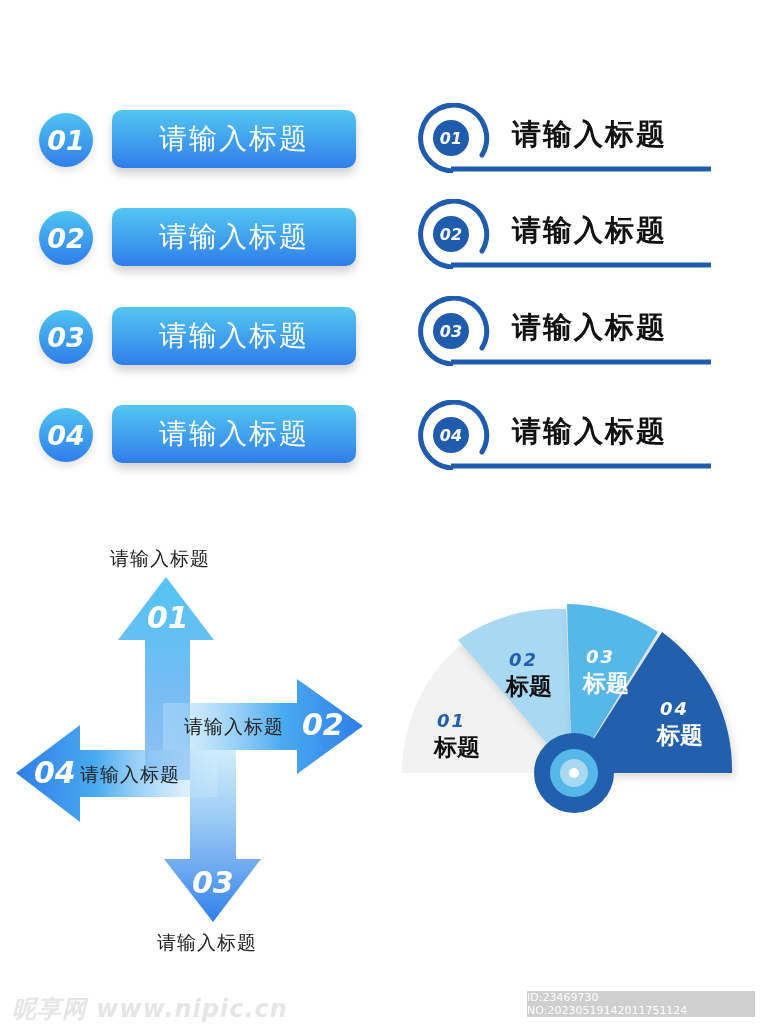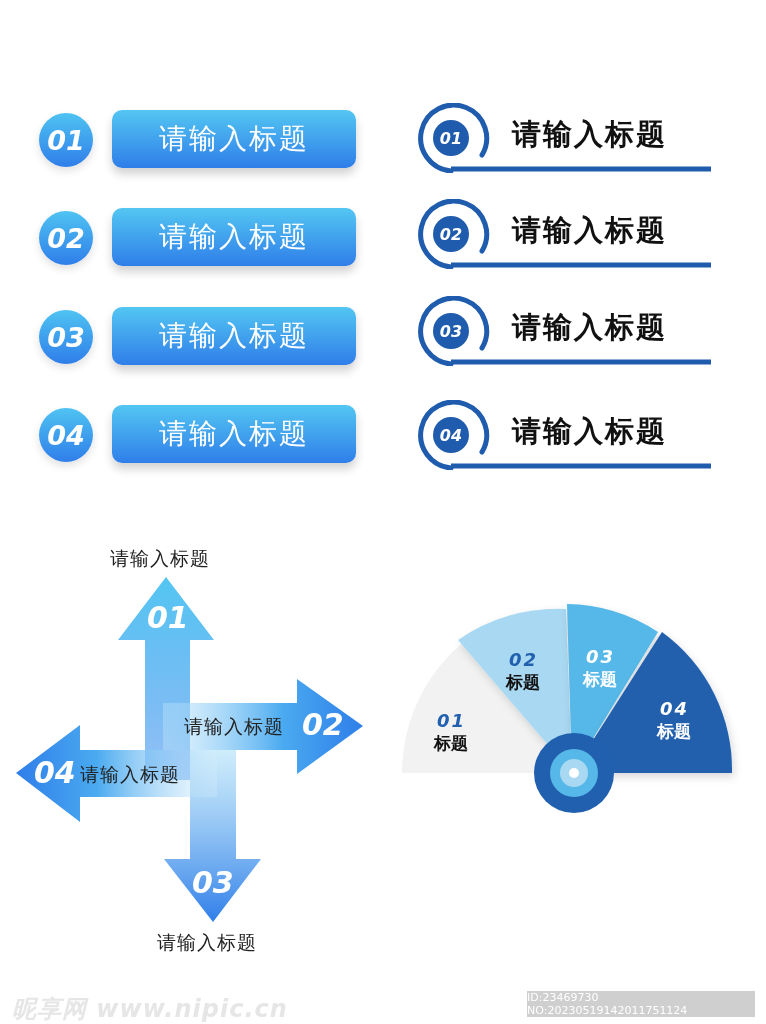--- a/index.html
+++ b/index.html
@@ -24,21 +24,21 @@
     background: #1f5cad; color: #fff; font-weight: bold; font-style: italic; font-size: 16px;
     display: flex; align-items: center; justify-content: center; }
   .ring-title { position: absolute; left: 100px; top: 12px; font-size: 29px; font-weight: bold; color: #111; letter-spacing: 2px; }
 
   
   .arrow-label { position: absolute; font-size: 19px; color: #222; letter-spacing: 1px; white-space: nowrap; }
   .arrow-num { position: absolute; color: #fff; font-weight: bold; font-style: italic; font-size: 30px; }
 
   
   .fan-num { position: absolute; font-weight: bold; font-style: italic; font-size: 18px; letter-spacing: 2px; }
-  .fan-lbl { position: absolute; font-weight: bold; font-size: 17px; }
+  .fan-lbl { position: absolute; font-weight: bold; font-size: 23px; }
 
   .footer-logo { position: absolute; left: 12px; top: 993px; font-size: 24px; color: #e6e6e6; font-weight: bold; font-style: italic; letter-spacing: 1px; }
   .footer-id { position: absolute; left: 527px; top: 991px; width: 228px; height: 26px; background: #cfcfcf; color: #fff; font-size: 11px; display: flex; align-items: center; justify-content: center; }
 </style>
 </head>
 <body>
 
 <div>
   <div class="num-circle" style="left:39px;top:113px;">01</div>
   <div class="title-pill" style="left:112px;top:110px;">请输入标题</div>

